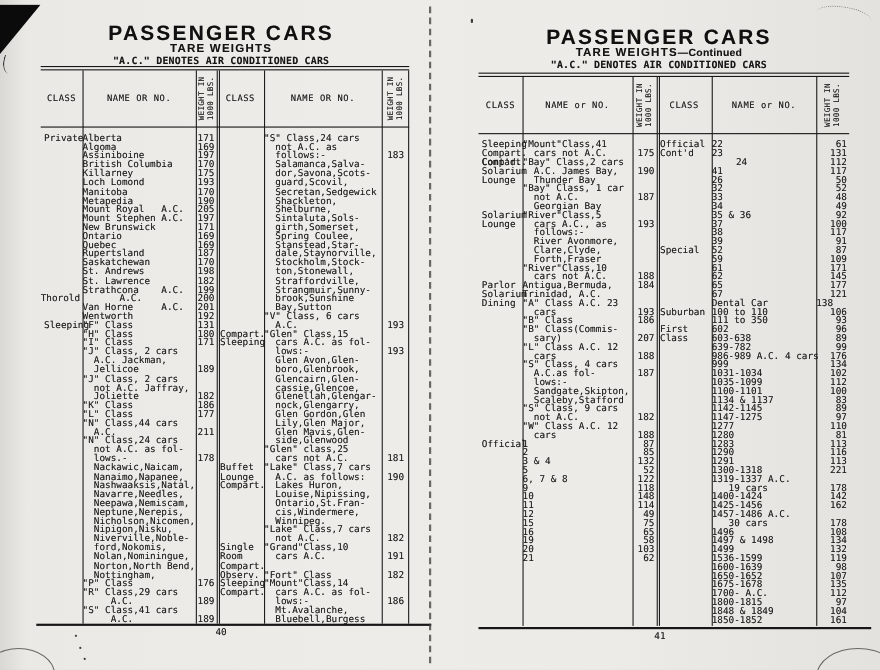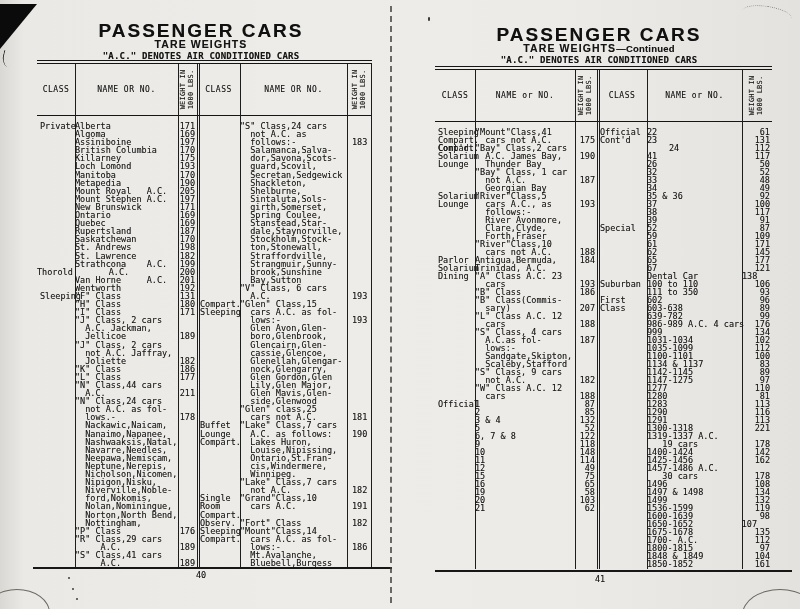--- a/index.html
+++ b/index.html
@@ -711,21 +711,21 @@
               <div class="row">
                 <div class="nm" style="margin-left: 50px; width: 95px;">1536-1599</div>
                 <div class="wt" style="left: 145px; width: 30px; top: 0px; text-align: right; padding-right: 2px;">119</div>
               </div>
               <div class="row">
                 <div class="nm" style="margin-left: 50px; width: 95px;">1600-1639</div>
                 <div class="wt" style="left: 145px; width: 30px; top: 0px; text-align: right; padding-right: 2px;">98</div>
               </div>
               <div class="row">
                 <div class="nm" style="margin-left: 50px; width: 95px;">1650-1652</div>
-                <div class="wt" style="left: 132px; width: 30px; top: 0px; text-align: right; padding-right: 2px;">107</div>
+                <div class="wt" style="left: 145px; width: 30px; top: 0px; text-align: right; padding-right: 2px;">107</div>
               </div>
               <div class="row">
                 <div class="nm" style="margin-left: 50px; width: 95px;">1675-1678</div>
                 <div class="wt" style="left: 145px; width: 30px; top: 0px; text-align: right; padding-right: 2px;">135</div>
               </div>
               <div class="row">
                 <div class="nm" style="margin-left: 50px; width: 95px;">1700- A.C.</div>
                 <div class="wt" style="left: 145px; width: 30px; top: 0px; text-align: right; padding-right: 2px;">112</div>
               </div>
               <div class="row">

